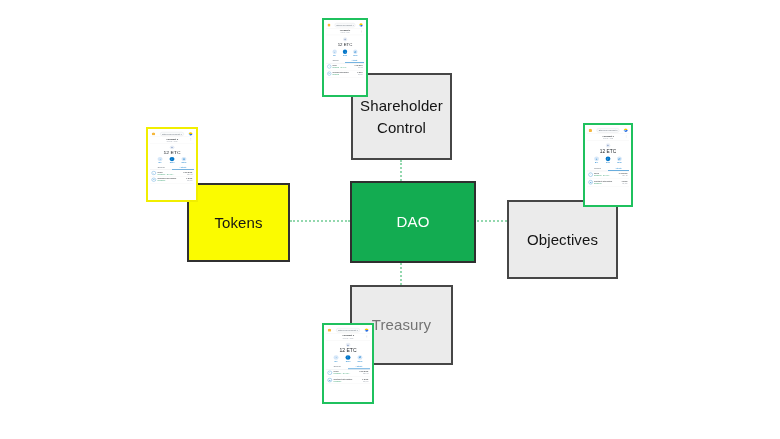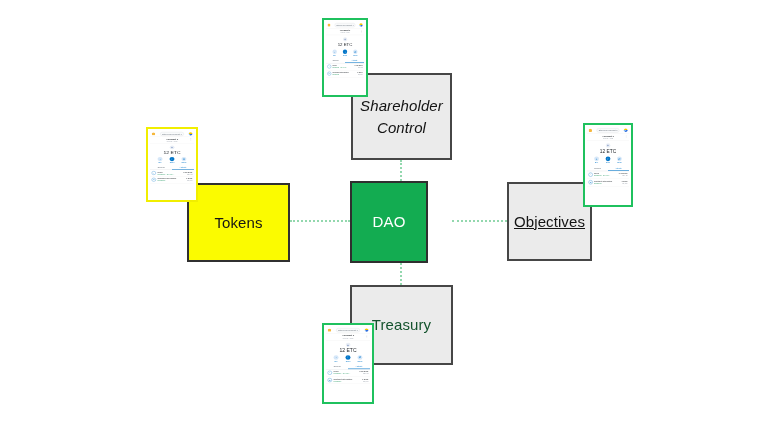--- a/index.html
+++ b/index.html
@@ -72,33 +72,33 @@
 </head>
 <body>
 
 <div class="stage">
 
   <div class="connector v" style="left: 400px; top: 160px; height: 21px; border-color: rgb(147, 216, 174);"></div>
   <div class="connector v" style="left: 400px; top: 263px; height: 22px; border-color: rgb(147, 216, 174);"></div>
   <div class="connector h" style="left: 290px; top: 220px; width: 60px; border-color: rgb(147, 216, 174);"></div>
   <div class="connector h" style="left: 452px; top: 220px; width: 55px; border-color: rgb(147, 216, 174);"></div>
 
-  <div class="node" style="left: 351px; top: 73px; width: 101px; height: 87px; background: rgb(235, 235, 235); border-color: rgb(70, 70, 70); color: rgb(20, 20, 20); font-style: italic;">
+  <div class="node" style="left: 351px; top: 73px; width: 101px; height: 87px; background: rgb(235, 235, 235); border-color: rgb(70, 70, 70); color: rgb(20, 20, 20);">
     <span>Shareholder Control</span>
   </div>
   <div class="node" style="left: 187px; top: 183px; width: 103px; height: 79px; background: rgb(251, 251, 0); border-color: rgb(48, 48, 48); color: rgb(20, 20, 20);">
     <span>Tokens</span>
   </div>
-  <div class="node" style="left: 350px; top: 181px; width: 78px; height: 82px; background: rgb(19, 172, 81); border-color: rgb(47, 47, 47); color: rgb(255, 255, 255);">
+  <div class="node" style="left: 350px; top: 181px; width: 126px; height: 82px; background: rgb(19, 172, 81); border-color: rgb(47, 47, 47); color: rgb(255, 255, 255);">
     <span>DAO</span>
   </div>
-  <div class="node" style="left: 507px; top: 182px; width: 85px; height: 79px; background: rgb(235, 235, 235); border-color: rgb(70, 70, 70); color: rgb(20, 20, 20); text-decoration: underline;">
+  <div class="node" style="left: 507px; top: 200px; width: 111px; height: 79px; background: rgb(235, 235, 235); border-color: rgb(70, 70, 70); color: rgb(20, 20, 20);">
     <span>Objectives</span>
   </div>
-  <div class="node" style="left: 350px; top: 285px; width: 103px; height: 80px; background: rgb(235, 235, 235); border-color: rgb(70, 70, 70); color: #14532d;">
+  <div class="node" style="left: 350px; top: 285px; width: 103px; height: 80px; background: rgb(235, 235, 235); border-color: rgb(70, 70, 70); color: #737373;">
     <span>Treasury</span>
   </div>
 
   <div class="mini" style="left: 322px; top: 18px; width: 46px; height: 79px; border-color: rgb(31, 193, 94);">
     <div class="mini-content" style="transform: scale(0.271429, 0.273077);">
       <div class="wl-header">
         <div class="wl-logo"></div>
         <div class="wl-pill">
           <span>Ethereum Mainnet</span>
           <span class="caret">▾</span>

